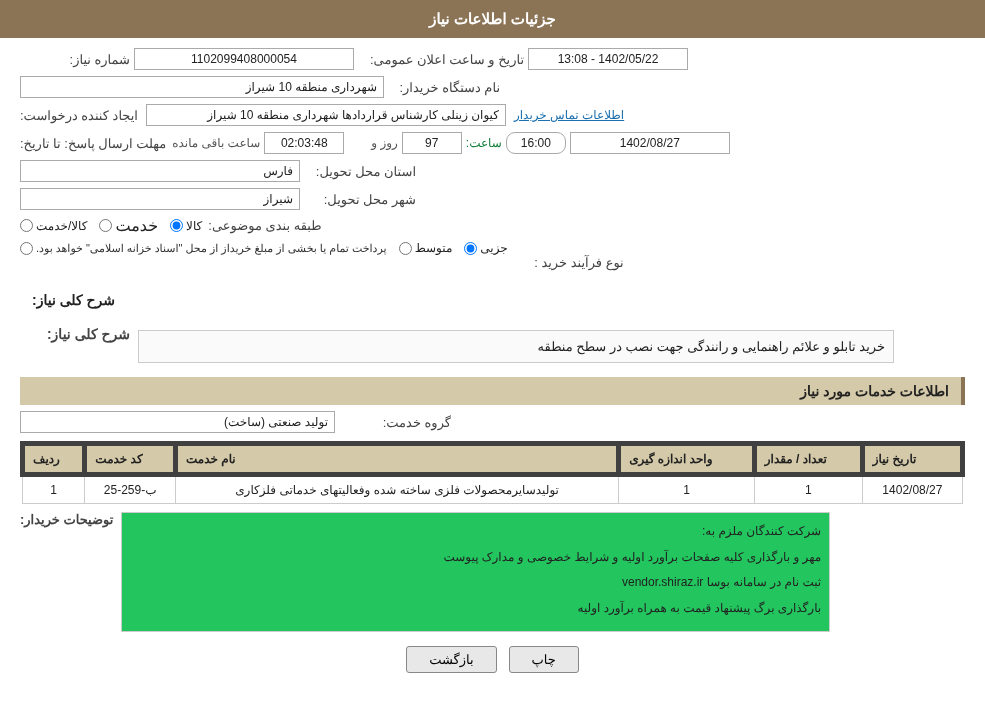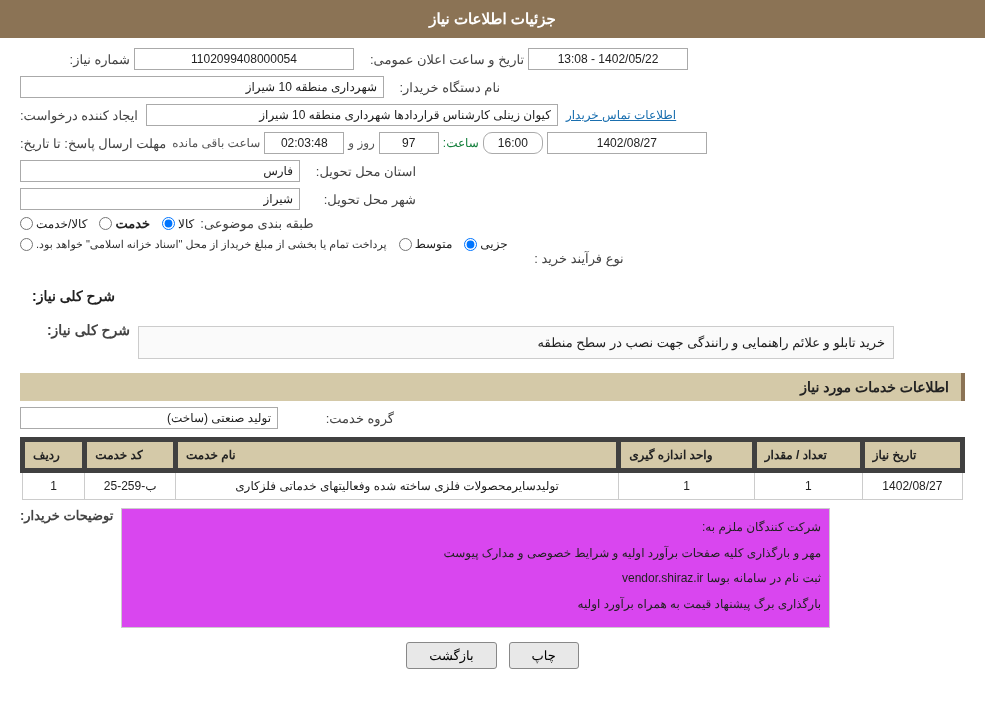--- a/index.html
+++ b/index.html
@@ -115,21 +115,21 @@
     table.data-table tr:nth-child(even) td {
       background: #fafafa;
     }
     .buyer-notes {
       border: 1px solid #ccc;
       padding: 8px;
       font-size: 12px;
       text-align: right;
       line-height: 1.8;
       color: #222;
-      background: #d946ef;
+      background: #22c55e;
     }
     .buttons-row {
       display: flex;
       justify-content: center;
       gap: 12px;
       margin: 14px 0 10px 0;
     }
     .btn {
       padding: 5px 22px;
       font-family: Tahoma, Arial, sans-serif;
@@ -161,29 +161,29 @@
       </div>
     </div>
 
     <div class="form-row" style="justify-content:flex-end;">
       <span class="label">نام دستگاه خریدار:</span>
       <div class="input-box" style="width:364px;">شهرداری منطقه 10 شیراز</div>
     </div>
 
     <div class="form-row" style="justify-content:flex-end; gap:8px;">
       <span class="link-blue">اطلاعات تماس خریدار</span>
-      <div class="input-box" style="width:412px;">کیوان زینلی کارشناس قراردادها شهرداری منطقه 10 شیراز</div>
+      <div class="input-box" style="width:360px;">کیوان زینلی کارشناس قراردادها شهرداری منطقه 10 شیراز</div>
       <span class="label">ایجاد کننده درخواست:</span>
     </div>
 
     <div class="form-row" style="justify-content:flex-end; gap:6px; flex-wrap:wrap;">
       <div class="row-inline">
         <span style="font-size:12px;color:#555;">ساعت باقی مانده</span>
         <div class="input-box input-small" style="text-align:center;">02:03:48</div>
-        <span style="font-size:12px;color:#555;">روز و</span>
+        <span style="font-size:12px;color:#555;margin-left:23px;">روز و</span>
         <div class="input-box input-xsmall" style="text-align:center;">97</div>
         <span style="font-size:12px;color:#15803d;">ساعت:</span>
         <div class="input-box input-xsmall" style="text-align:center;border-radius:9px;">16:00</div>
         <div class="input-box input-medium" style="text-align:center;">1402/08/27</div>
       </div>
       <span class="label">مهلت ارسال پاسخ: تا تاریخ:</span>
     </div>
 
     <div class="form-row" style="justify-content:flex-end;">
       <span class="label">استان محل تحویل:</span>
@@ -196,21 +196,21 @@
     </div>
 
     <div class="form-row" style="justify-content:flex-end;">
       <span class="label">طبقه بندی موضوعی:</span>
       <div class="radio-group">
         <div class="radio-item">
           <span style="font-size:12px;">کالا/خدمت</span>
           <input type="radio" name="category" style="">
         </div>
         <div class="radio-item">
-          <span style="font-size:13px;font-weight:bold;">خدمت</span>
+          <span style="font-size:16px;">خدمت</span>
           <input type="radio" name="category" style="">
         </div>
         <div class="radio-item">
           <span style="font-size:12px;">کالا</span>
           <input type="radio" name="category" checked="" style="">
         </div>
       </div>
     </div>
 
     <div class="form-row" style="justify-content:flex-end; align-items:flex-start;">
@@ -238,21 +238,21 @@
     </div>
     <div style="display:flex; justify-content:flex-end; gap:8px; margin-bottom:6px;">
       <div class="note-box" style="width:80%; font-size:13px;">خرید تابلو و علائم راهنمایی و رانندگی جهت نصب در سطح منطقه</div>
       <span class="label" style="font-weight:bold; font-size:14px;">شرح کلی نیاز:</span>
     </div>
 
     <div class="section-title">اطلاعات خدمات مورد نیاز</div>
 
     <div class="form-row" style="justify-content:flex-end; margin-top:6px;">
       <span class="label">گروه خدمت:</span>
-      <div class="input-box" style="width:258px;">تولید صنعتی (ساخت)</div>
+      <div class="input-box" style="width:315px;">تولید صنعتی (ساخت)</div>
     </div>
 
     <div class="table-section">
       <table class="data-table">
         <thead>
           <tr>
             <th>تاریخ نیاز</th>
             <th>تعداد / مقدار</th>
             <th>واحد اندازه گیری</th>
             <th>نام خدمت</th>

